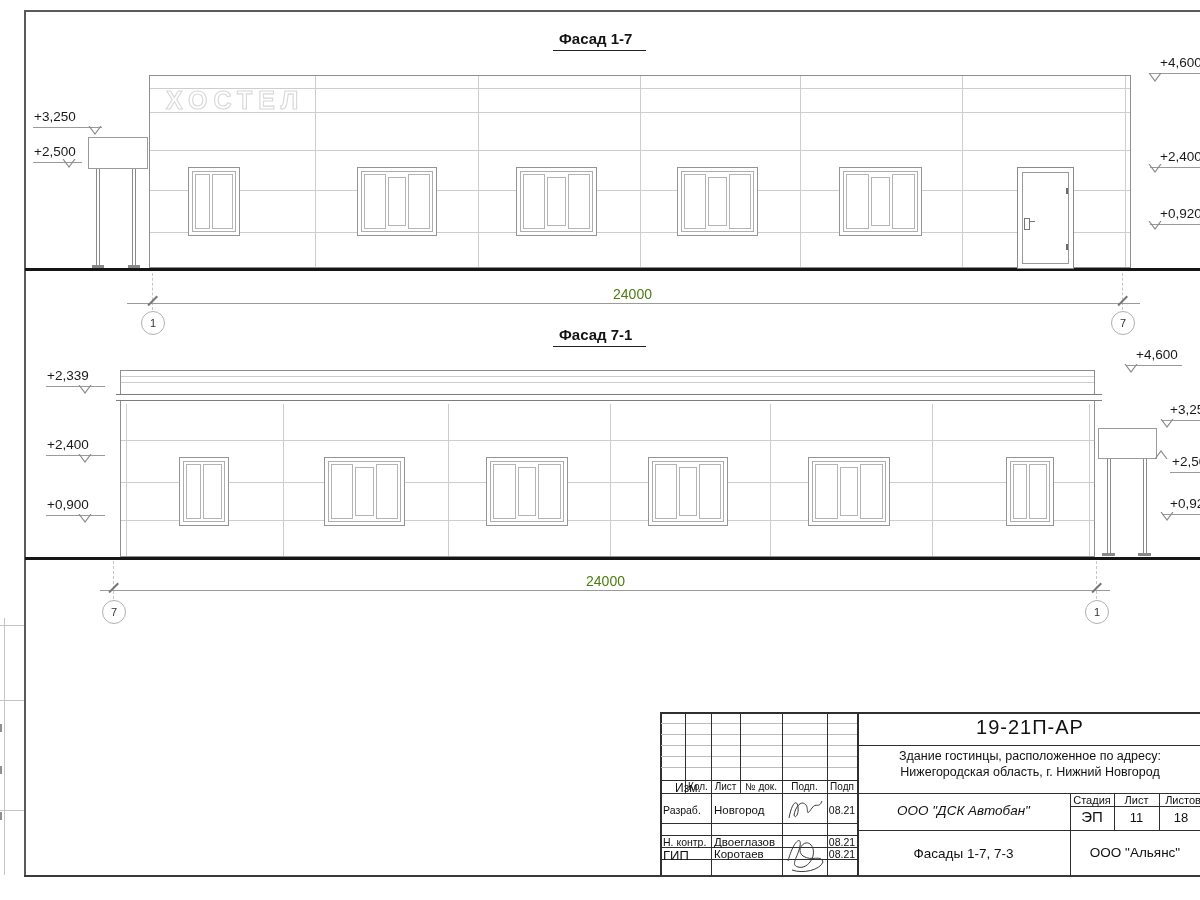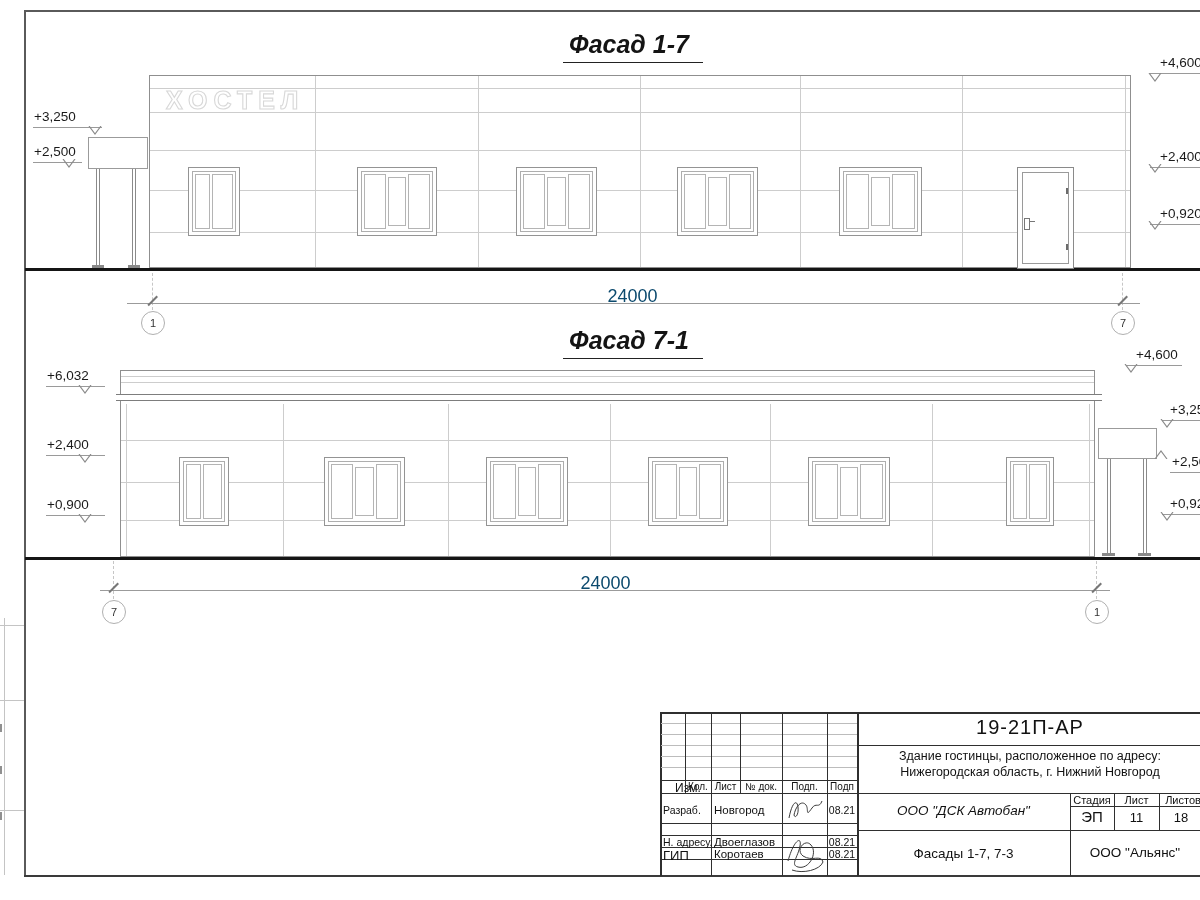--- a/index.html
+++ b/index.html
@@ -27,25 +27,25 @@
   .base{position:absolute;height:3px;background:#8a8a8a;}
   
   .mark{position:absolute;font-size:13.5px;line-height:1.1;color:#1a1a1a;z-index:4;white-space:nowrap;}
   .mark .lbl{display:inline-block;border-bottom:1px solid #9a9a9a;padding:0 4px 2px 1px;}
   .arr{position:absolute;z-index:4;}
   .arr polyline{fill:none;stroke:#8a8a8a;stroke-width:1.2;}
   
   .dashv{position:absolute;width:0;border-left:1px dashed #c6c6c6;}
   .dimline{position:absolute;height:1px;background:#9b9b9b;}
   .tick{position:absolute;width:13px;height:1.5px;background:#777;transform:rotate(-45deg);}
-  .dimtext{position:absolute;font-size:18px;color:#0c4a6e;text-align:center;}
+  .dimtext{position:absolute;font-size:14px;color:#4d7c0f;text-align:center;}
   .axis{position:absolute;width:22px;height:22px;border:1px solid #b0b0b0;border-radius:50%;
         background:#fff;display:flex;align-items:center;justify-content:center;font-size:11px;color:#333;}
   
-  .ftitle{position:absolute;width:160px;text-align:center;font-size:25px;font-style:italic;font-weight:bold;}
+  .ftitle{position:absolute;width:160px;font-size:15px;font-weight:bold;}
   .ftitle span{display:inline-block;border-bottom:1.5px solid #222;padding:0 14px 3px 6px;}
   
   .sign{position:absolute;font-size:25px;font-weight:bold;letter-spacing:6px;color:#ffffff;
         -webkit-text-stroke:1.1px #d8d8d8;z-index:3;}
   
   .tbh{position:absolute;background:#2f2f2f;height:1px;}
   .tbv{position:absolute;background:#2f2f2f;width:1px;}
   .tbh.heavy{height:2px;}
   .tbv.heavy{width:2px;}
   .tbh.lite{background:#bcbcbc;}
@@ -241,21 +241,21 @@
   <div class="literect" style="left:1098px;top:428px;width:59px;height:31px;z-index:2"></div>
   <div class="post" style="left:1107px;top:459px;height:94px"></div>
   <div class="post" style="left:1110px;top:459px;height:94px"></div>
   <div class="post" style="left:1143px;top:459px;height:94px"></div>
   <div class="post" style="left:1146px;top:459px;height:94px"></div>
   <div class="base" style="left:1102px;top:553px;width:13px"></div>
   <div class="base" style="left:1138px;top:553px;width:13px"></div>
 
   <div class="ground" style="left:25px;top:557px;width:1175px"></div>
 
-  <div class="mark" style="left:46px;top:369px"><span class="lbl" style="padding-right:16px">+6,032</span></div>
+  <div class="mark" style="left:46px;top:369px"><span class="lbl" style="padding-right:16px">+2,339</span></div>
   <svg class="arr" style="left:78px;top:385px" width="14" height="9" viewBox="0 0 14 9">
       <polyline points="1,0 7,8 13,0"></polyline>
     </svg>
   <div class="mark" style="left:46px;top:438px"><span class="lbl" style="padding-right:16px">+2,400</span></div>
   <svg class="arr" style="left:78px;top:454px" width="14" height="9" viewBox="0 0 14 9">
       <polyline points="1,0 7,8 13,0"></polyline>
     </svg>
   <div class="mark" style="left:46px;top:498px"><span class="lbl" style="padding-right:16px">+0,900</span></div>
   <svg class="arr" style="left:78px;top:514px" width="14" height="9" viewBox="0 0 14 9">
       <polyline points="1,0 7,8 13,0"></polyline>
@@ -315,21 +315,21 @@
   <div class="t tc" style="left:675px;top:781px;width:25px;font-size:12px">Изм.</div>
   <div class="t tc" style="left:685px;top:781px;width:26px;font-size:10px">Кол.</div>
   <div class="t tc" style="left:711px;top:781px;width:29px;font-size:10px">Лист</div>
   <div class="t tc" style="left:740px;top:781px;width:42px;font-size:10px">№ док.</div>
   <div class="t tc" style="left:782px;top:781px;width:45px;font-size:10px">Подп.</div>
   <div class="t tc" style="left:827px;top:781px;width:30px;font-size:10px">Подп</div>
 
   <div class="t" style="left:663px;top:804px;font-size:10.5px">Разраб.</div>
   <div class="t" style="left:714px;top:804px;font-size:11.5px">Новгород</div>
   <div class="t tc" style="left:827px;top:804px;width:30px;font-size:10.5px">08.21</div>
-  <div class="t" style="left:663px;top:836px;font-size:10.5px">Н. адресу.</div>
+  <div class="t" style="left:663px;top:836px;font-size:10.5px">Н. контр.</div>
   <div class="t" style="left:714px;top:836px;font-size:11.5px">Двоеглазов</div>
   <div class="t tc" style="left:827px;top:836px;width:30px;font-size:10.5px">08.21</div>
   <div class="t" style="left:663px;top:848px;font-size:13px">ГИП</div>
   <div class="t" style="left:714px;top:848px;font-size:11.5px">Коротаев</div>
   <div class="t tc" style="left:827px;top:848px;width:30px;font-size:10.5px">08.21</div>
 
   <svg class="sig abs" style="left:786px;top:796px" width="38" height="26" viewBox="0 0 38 26">
     <path d="M3,22 C6,6 11,3 12,11 C13,19 9,23 8,19 C10,9 16,4 20,9 C23,13 19,22 26,12 C30,6 33,13 36,5"></path>
   </svg>
   <svg class="sig abs" style="left:783px;top:833px" width="44" height="42" viewBox="0 0 44 42">

